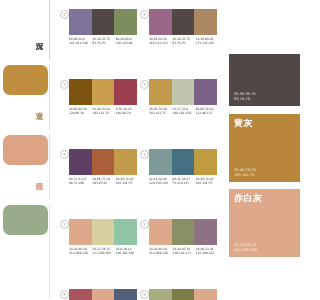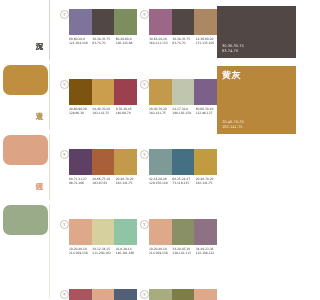--- a/index.html
+++ b/index.html
@@ -36,21 +36,21 @@
   .sw{flex:1;height:26px;}
   .codes{position:absolute;left:9px;top:27.5px;width:70px;display:flex;}
   .codecol{flex:1;}
   .codecol div{
     font-size:3.05px;line-height:4.3px;color:#4a4a4a;
     white-space:nowrap;letter-spacing:-0.1px;
   }
 
   
   #right{position:absolute;left:217px;top:0;width:83px;height:300px;}
-  .feat{position:absolute;left:0;width:79px;}
+  .feat{position:absolute;left:12px;width:79px;margin-top:48px;}
   .feat-title{
     position:absolute;left:5px;top:4px;
     font-size:9px;font-weight:bold;line-height:11px;letter-spacing:0.5px;
   }
   .feat-codes{position:absolute;left:5px;bottom:4px;}
   .feat-codes div{font-size:3.6px;line-height:5px;letter-spacing:-0.05px;white-space:nowrap;}
 </style>
 </head>
 <body>
 
@@ -333,15 +333,22 @@
           <div style="color: rgb(231, 223, 216);">83-74-70</div>
         </div>
       </div>
       <div class="feat" style="top: 66px; height: 68px; background: rgb(184, 135, 60);">
         <div class="feat-title" style="color: rgb(255, 255, 255);">黄灰</div>
         <div class="feat-codes">
           <div style="color: rgb(242, 228, 205);">20-40-70-20</div>
           <div style="color: rgb(242, 228, 205);">182-141-75</div>
         </div>
       </div>
+      <div class="feat" style="top: 141px; height: 68px; background: rgb(221, 169, 138);">
+        <div class="feat-title" style="color: rgb(255, 255, 255);">赤白灰</div>
+        <div class="feat-codes">
+          <div style="color: rgb(251, 238, 228);">10-20-40-10</div>
+          <div style="color: rgb(251, 238, 228);">214-169-138</div>
+        </div>
+      </div>
     </div>
 
 </div>
 
 </body></html>

